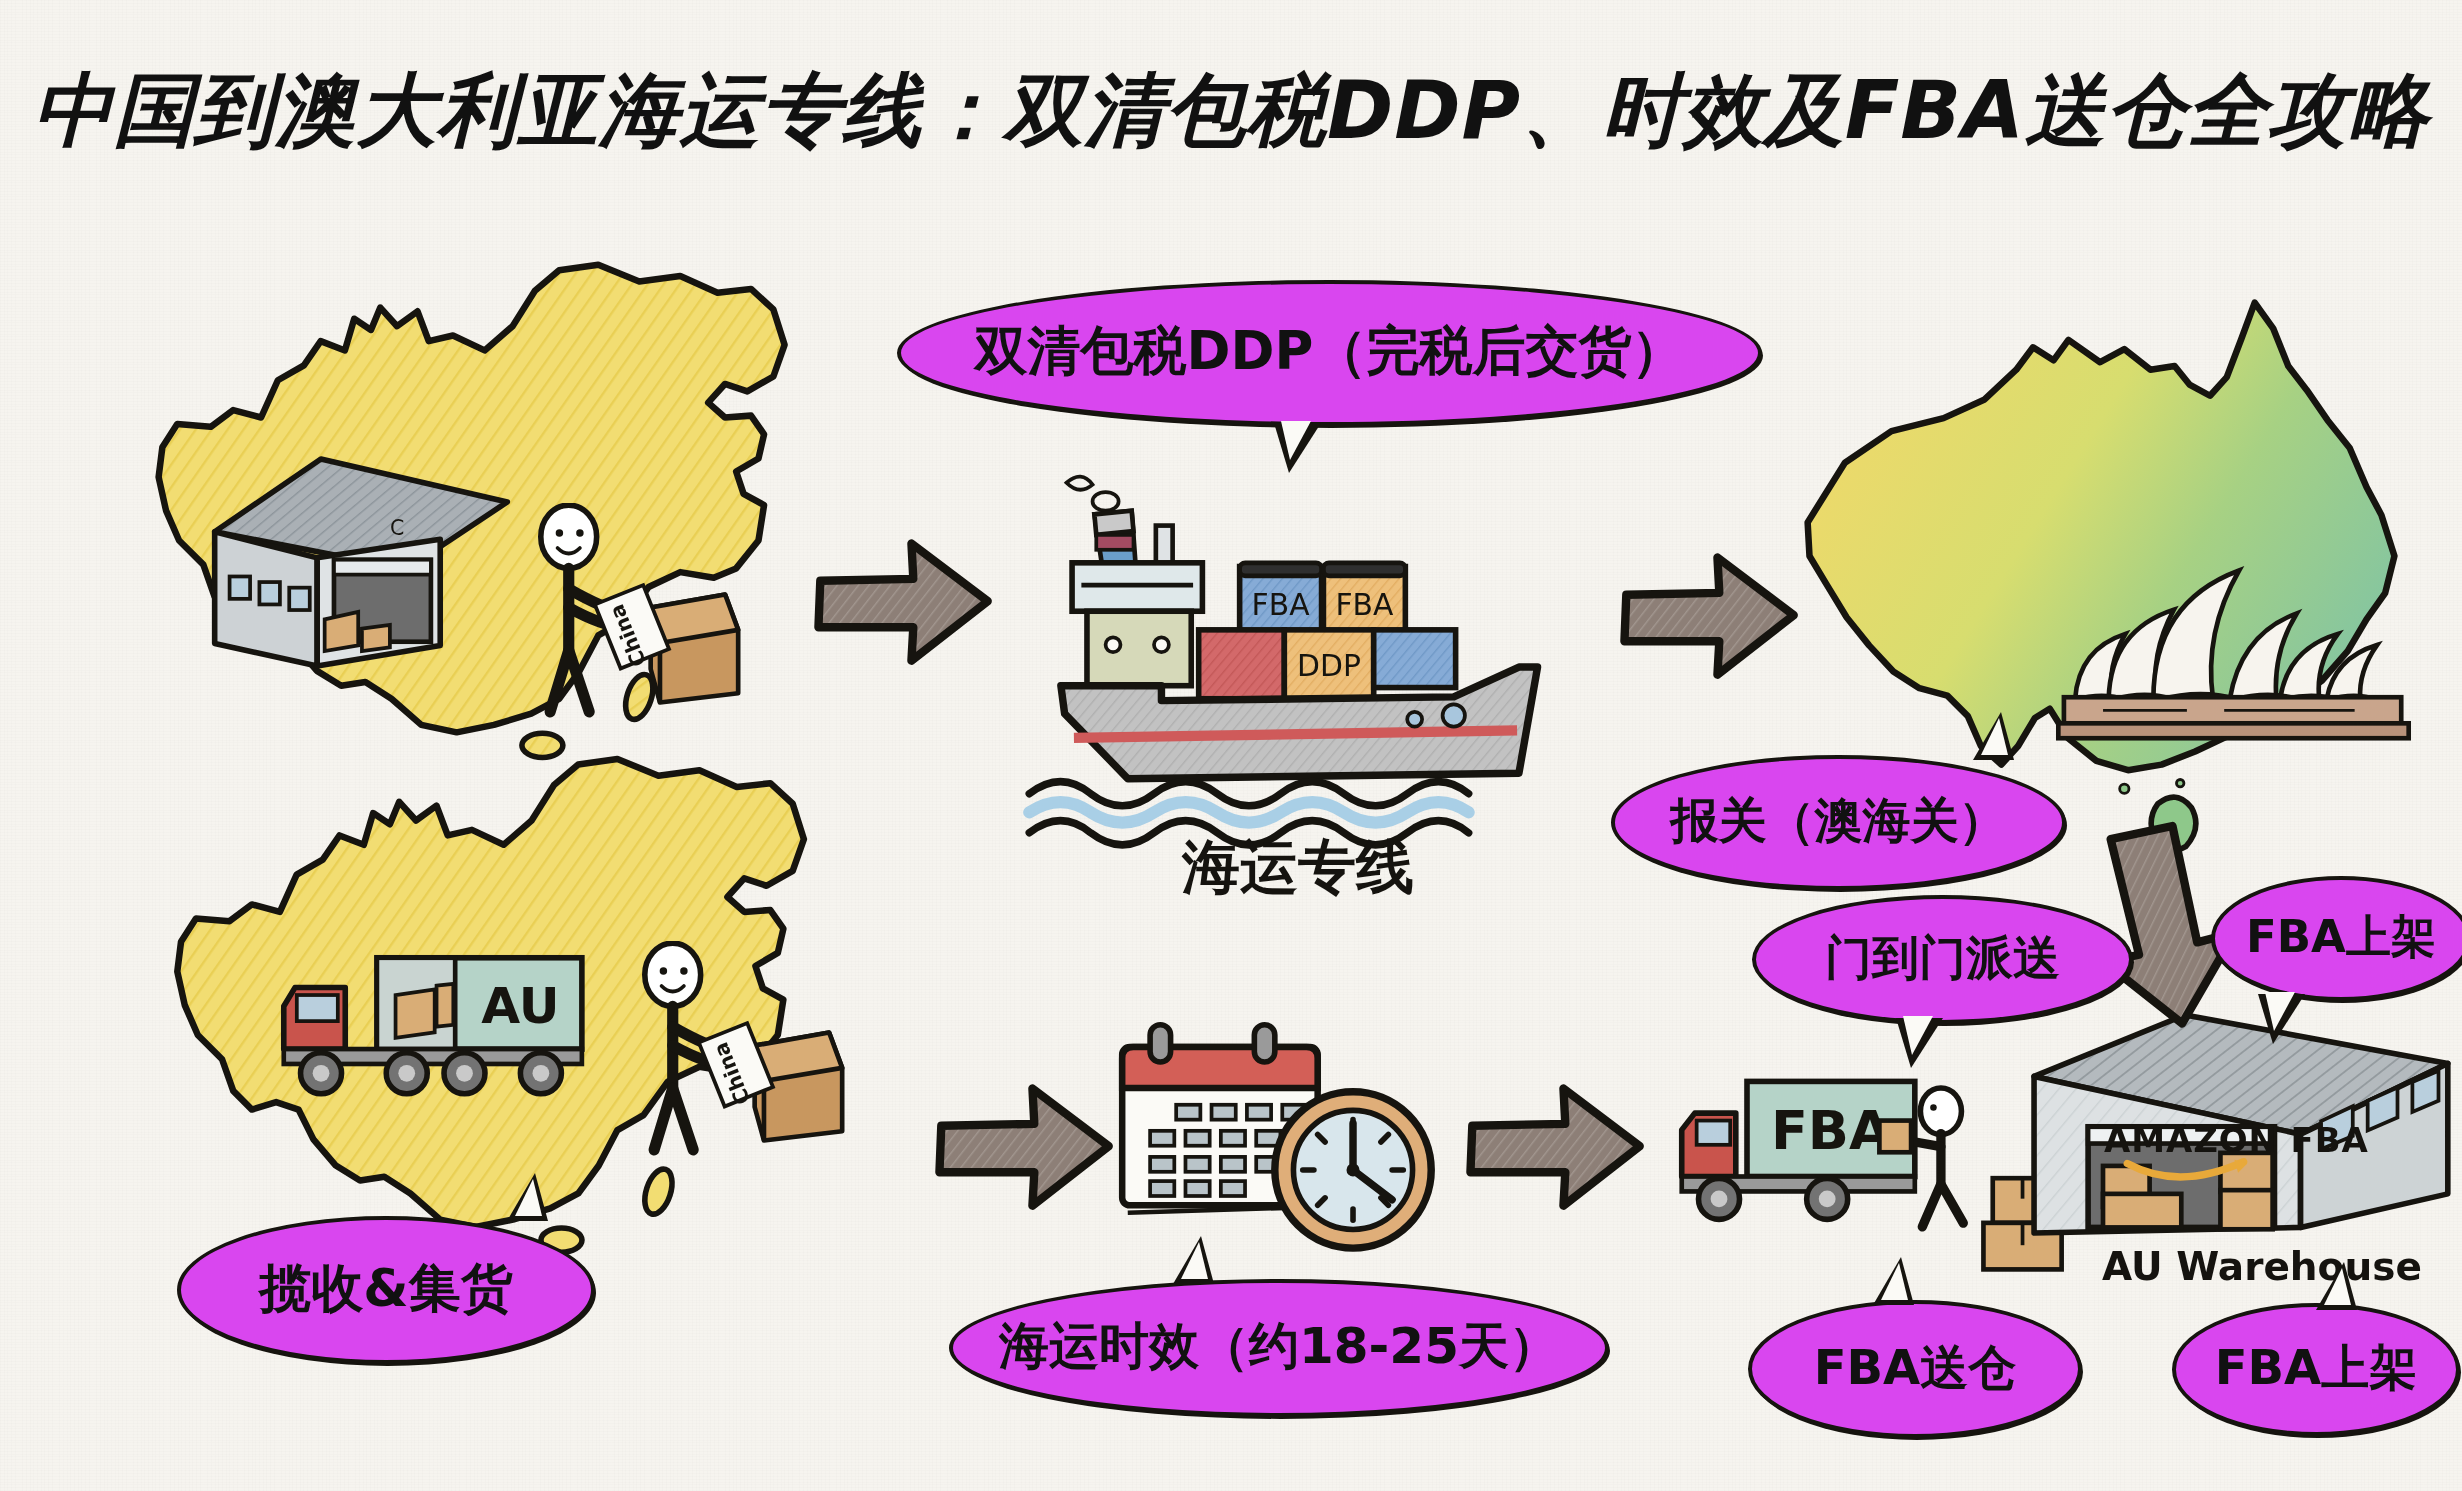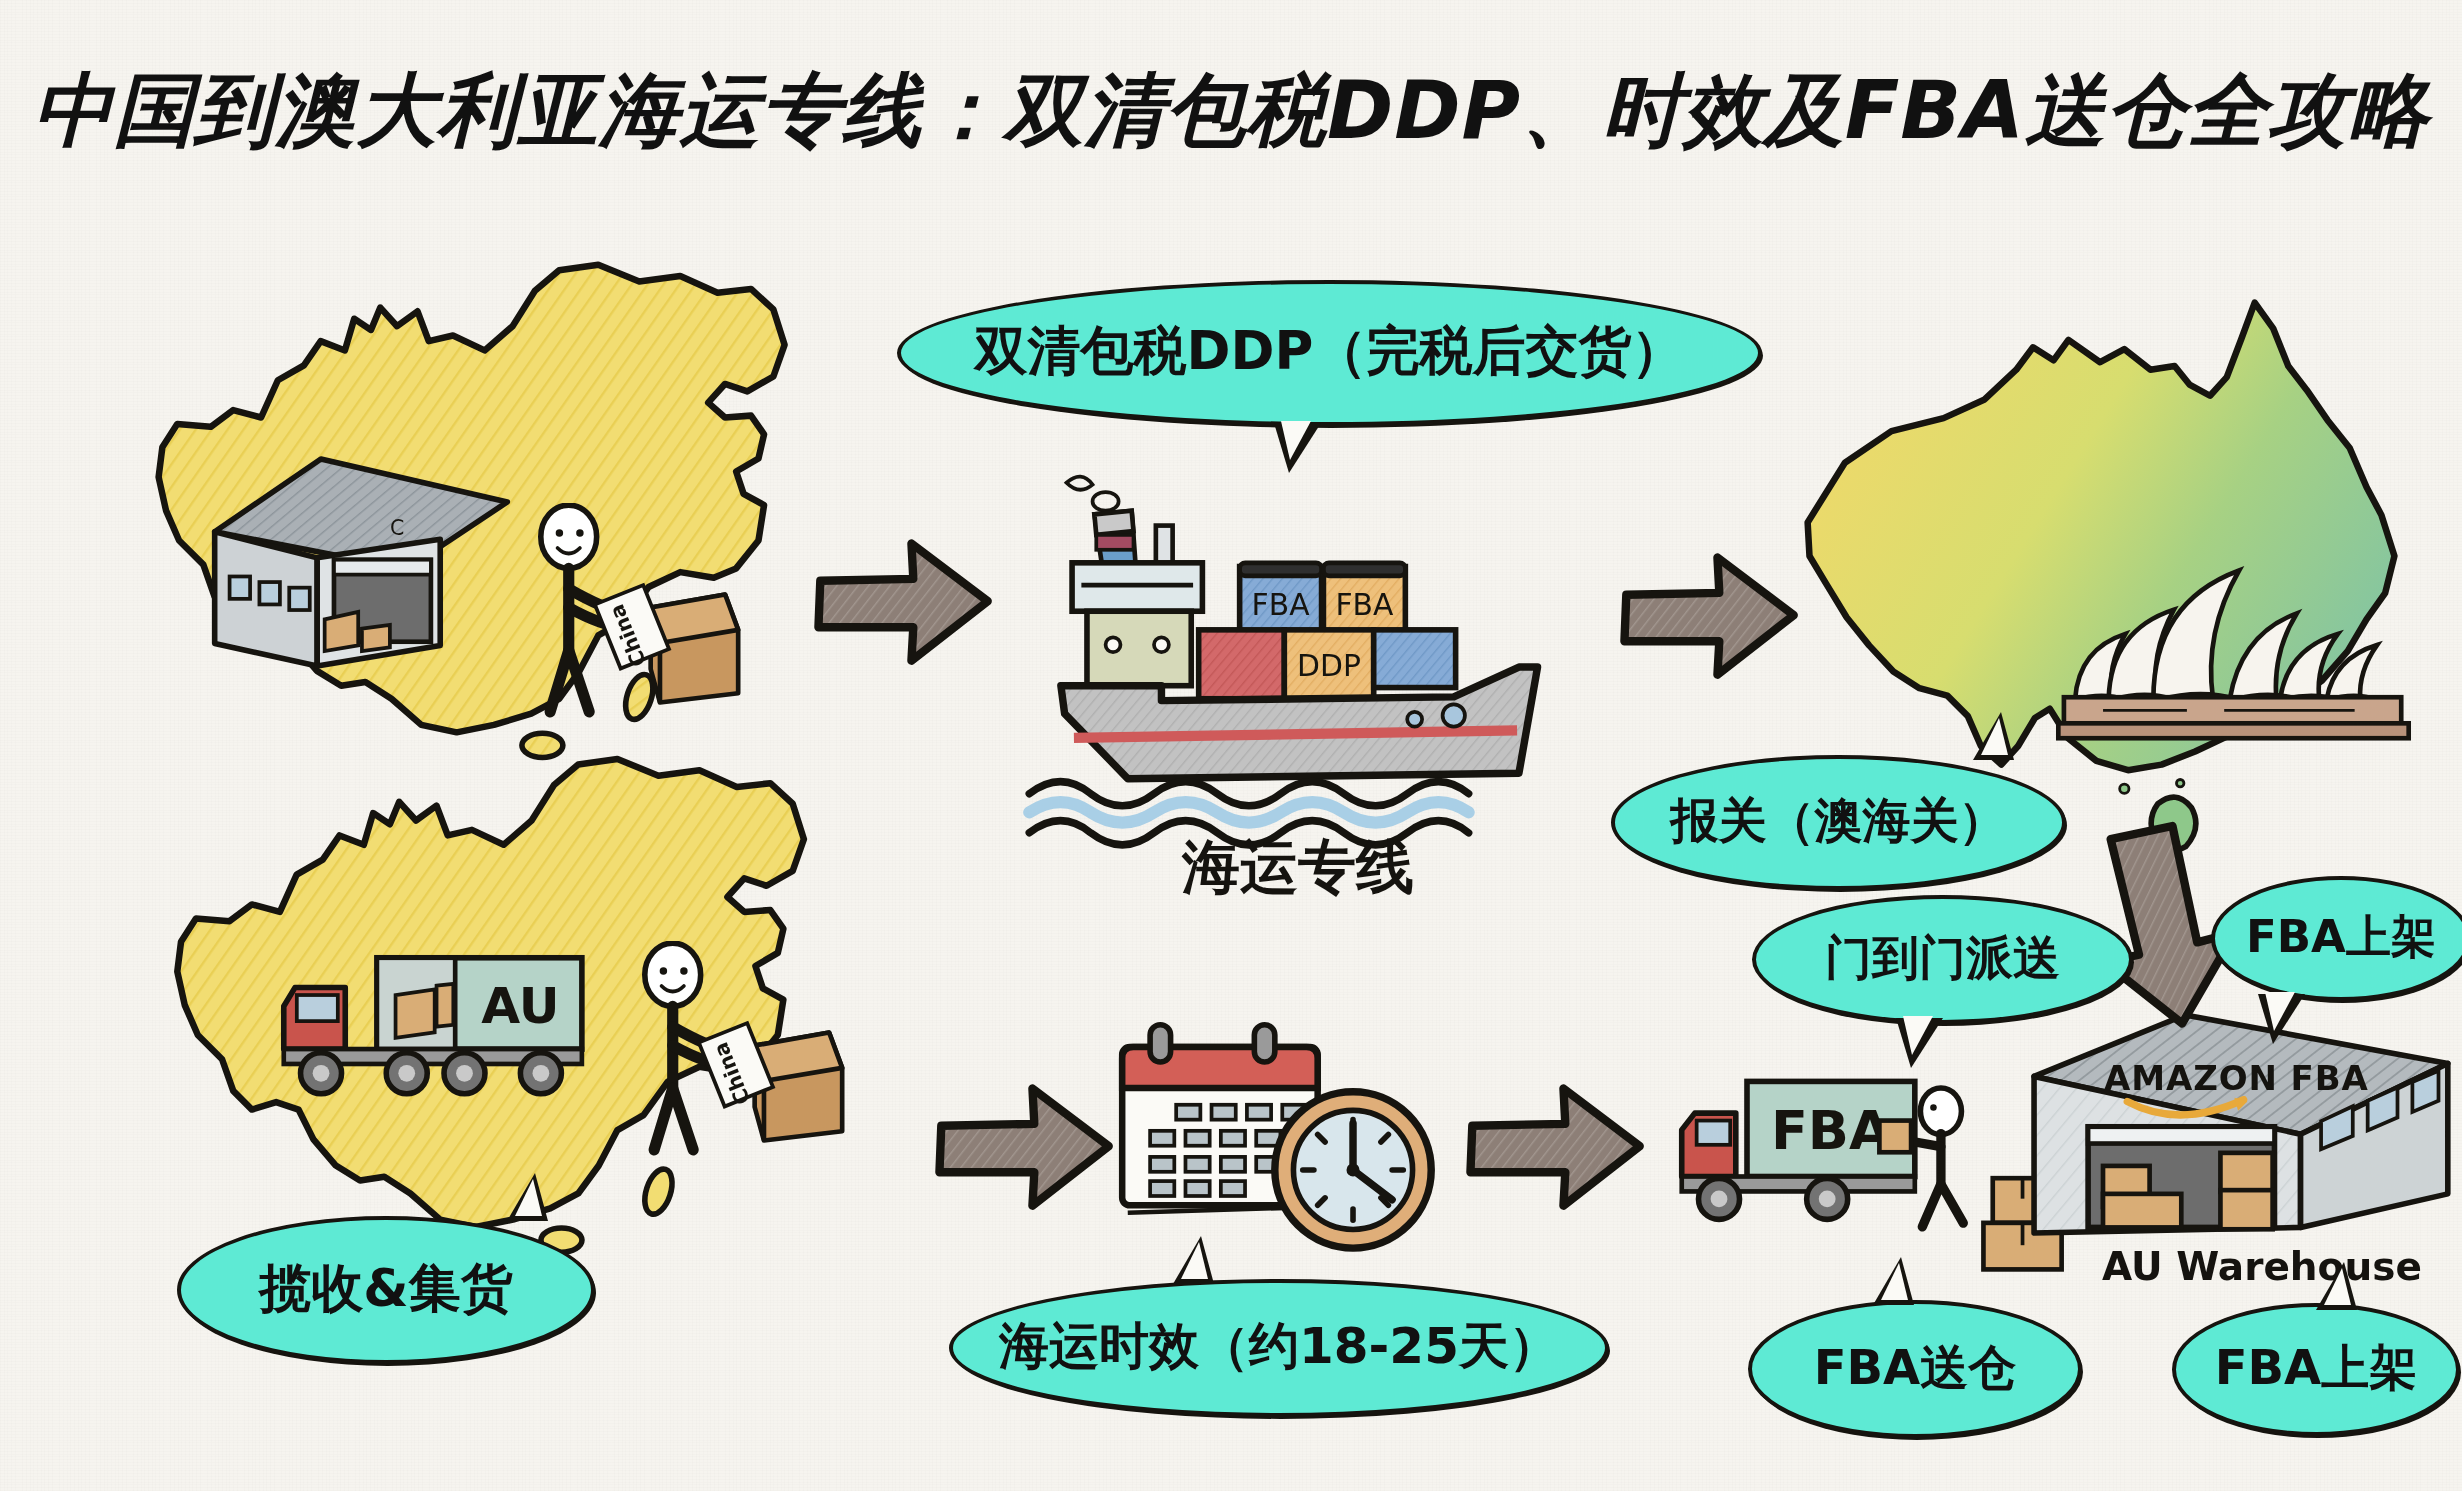--- a/index.html
+++ b/index.html
@@ -35,21 +35,21 @@
   }
 
   
   .bubble{
     position:absolute;
     display:flex;align-items:center;justify-content:center;
     color:#111;
     font-family:"DejaVu Sans","Liberation Sans",sans-serif;
     font-weight:bold;
     text-align:center;
-    background:#5eead4;
+    background:#d946ef;
     border:4.7px solid #16140f;
     border-radius:50%;
     box-shadow:1.9px 2.8px 0 -0.9px #16140f;
     line-height:1.05;
     white-space:nowrap;
     z-index:40;
   }
   .bubble .inner{transform:translateY(-1.9px);}
   .bubble .tail{
     position:absolute;
@@ -469,21 +469,21 @@
     <rect x="214" y="152" width="56" height="42" fill="#d9ad76" stroke="#16140f" stroke-width="5"></rect>
     <rect x="214" y="192" width="56" height="42" fill="#d9ad76" stroke="#16140f" stroke-width="5"></rect>
 
     <g fill="#b9cfdd" stroke="#16140f" stroke-width="4">
       <polygon points="322,118 356,102 356,134 322,148"></polygon>
       <polygon points="372,96 404,82 404,114 372,128"></polygon>
       <polygon points="420,76 448,64 448,96 420,108"></polygon>
     </g>
   </svg>
 
-  <div class="scene-label" style="left:2104px;top:1058px;font-size:34px;letter-spacing:0.9px;">
+  <div class="scene-label" style="left:2104px;top:1120px;font-size:34px;letter-spacing:0.9px;">
     <span>AMAZON FBA</span>
     <svg width="140" height="24" viewBox="0 0 150 26" style="display:block;margin:-1.9px 0 0 17px;">
       <path d="M6 6 q56 30 126 -2" fill="none" stroke="#e8a93a" stroke-width="8" stroke-linecap="round"></path>
       <path d="M122 2 l14 4 l-10 10 Z" fill="#e8a93a"></path>
     </svg>
   </div>
 
   <div class="scene-label" style="left:2102px;top:1244px;font-size:39px;">AU Warehouse</div>
 
   <div class="bubble" style="left:897px;top:280px;width:857px;height:138px;font-size:53px;">

